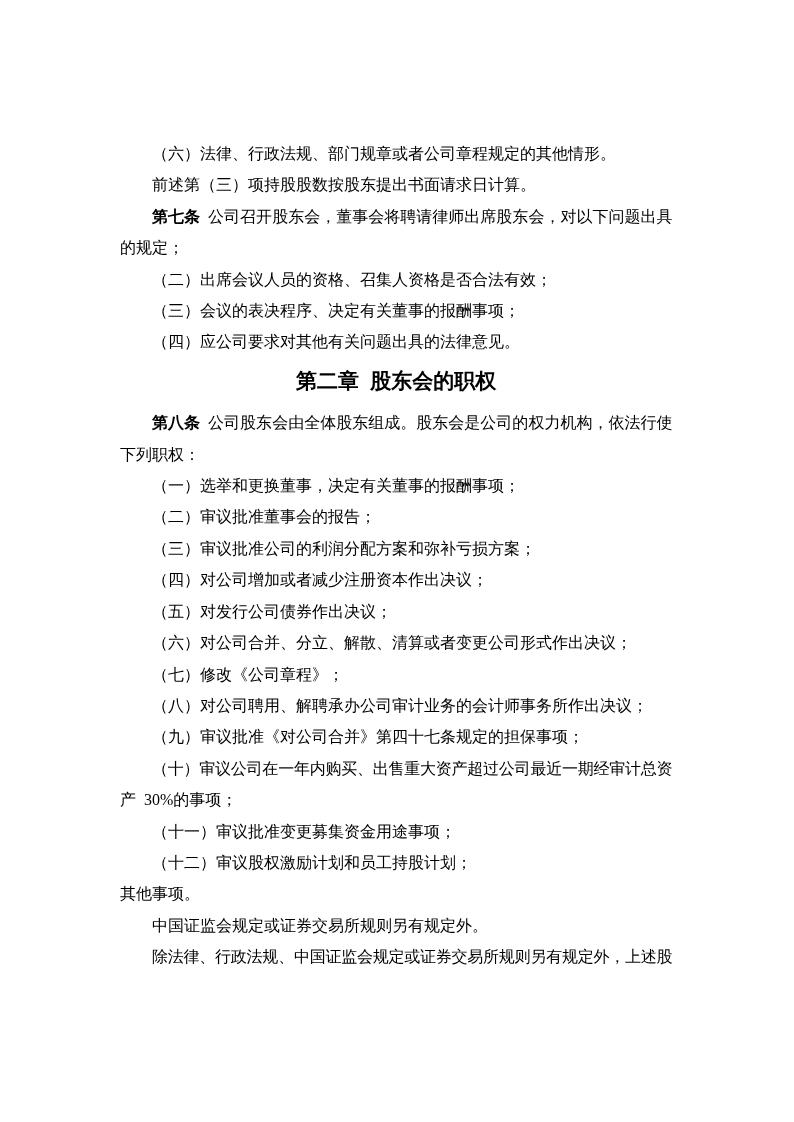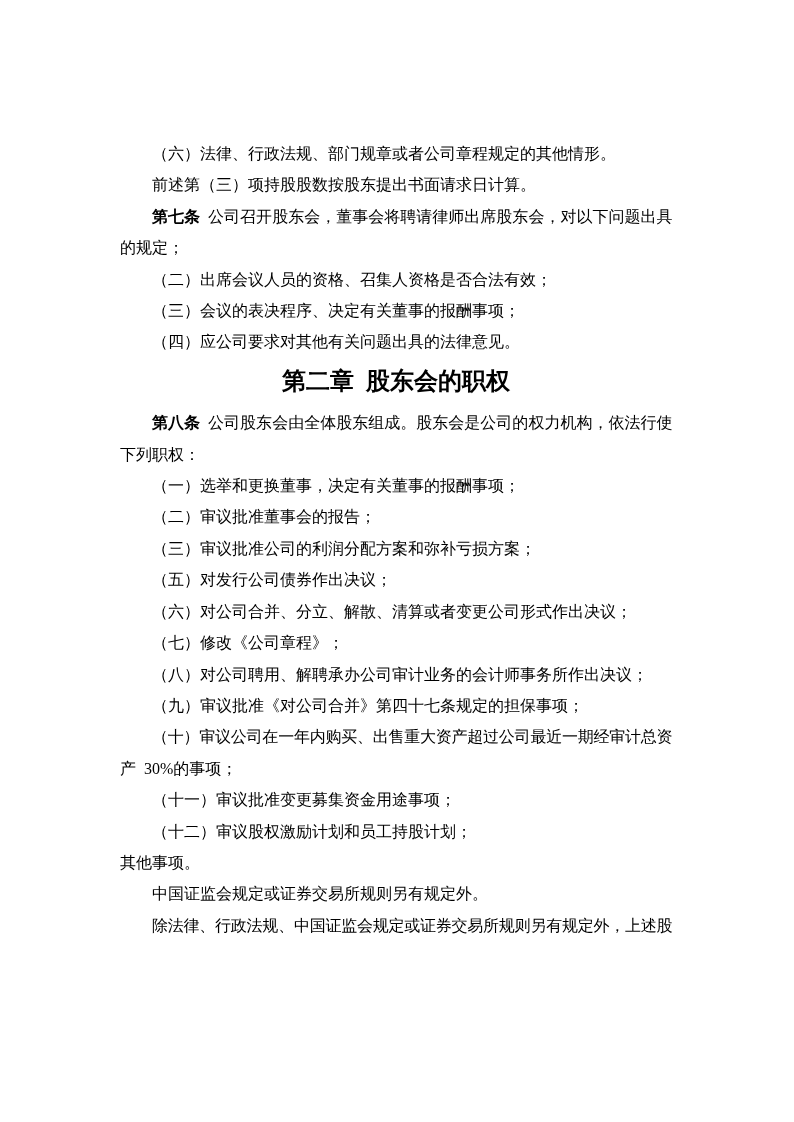--- a/index.html
+++ b/index.html
@@ -37,21 +37,21 @@
   .indent {
     text-indent: 32px;
   }
   .stretch {
     text-align: justify;
     text-align-last: justify;
     letter-spacing: -0.5px;
   }
   .heading {
     font-weight: bold;
-    font-size: 24px;
+    font-size: 21px;
     text-align: center;
     text-align-last: center;
     margin: 8px 0 10px 0;
     word-spacing: 6px;
     letter-spacing: 0;
   }
 </style>
 </head>
 <body>
 
@@ -63,20 +63,21 @@
       <p class="line">的规定；</p>
       <p class="line indent">（二）出席会议人员的资格、召集人资格是否合法有效；</p>
       <p class="line indent">（三）会议的表决程序、决定有关董事的报酬事项；</p>
       <p class="line indent">（四）应公司要求对其他有关问题出具的法律意见。</p>
       <p class="line heading">第二章 股东会的职权</p>
       <p class="line indent stretch"><b>第八条</b> 公司股东会由全体股东组成。股东会是公司的权力机构，依法行使</p>
       <p class="line">下列职权：</p>
       <p class="line indent">（一）选举和更换董事，决定有关董事的报酬事项；</p>
       <p class="line indent">（二）审议批准董事会的报告；</p>
       <p class="line indent">（三）审议批准公司的利润分配方案和弥补亏损方案；</p>
+      <p class="line indent">（四）对公司增加或者减少注册资本作出决议；</p>
       <p class="line indent">（五）对发行公司债券作出决议；</p>
       <p class="line indent">（六）对公司合并、分立、解散、清算或者变更公司形式作出决议；</p>
       <p class="line indent">（七）修改《公司章程》；</p>
       <p class="line indent">（八）对公司聘用、解聘承办公司审计业务的会计师事务所作出决议；</p>
       <p class="line indent">（九）审议批准《对公司合并》第四十七条规定的担保事项；</p>
       <p class="line indent stretch">（十）审议公司在一年内购买、出售重大资产超过公司最近一期经审计总资</p>
       <p class="line">产 30%的事项；</p>
       <p class="line indent">（十一）审议批准变更募集资金用途事项；</p>
       <p class="line indent">（十二）审议股权激励计划和员工持股计划；</p>
       <p class="line">其他事项。</p>

